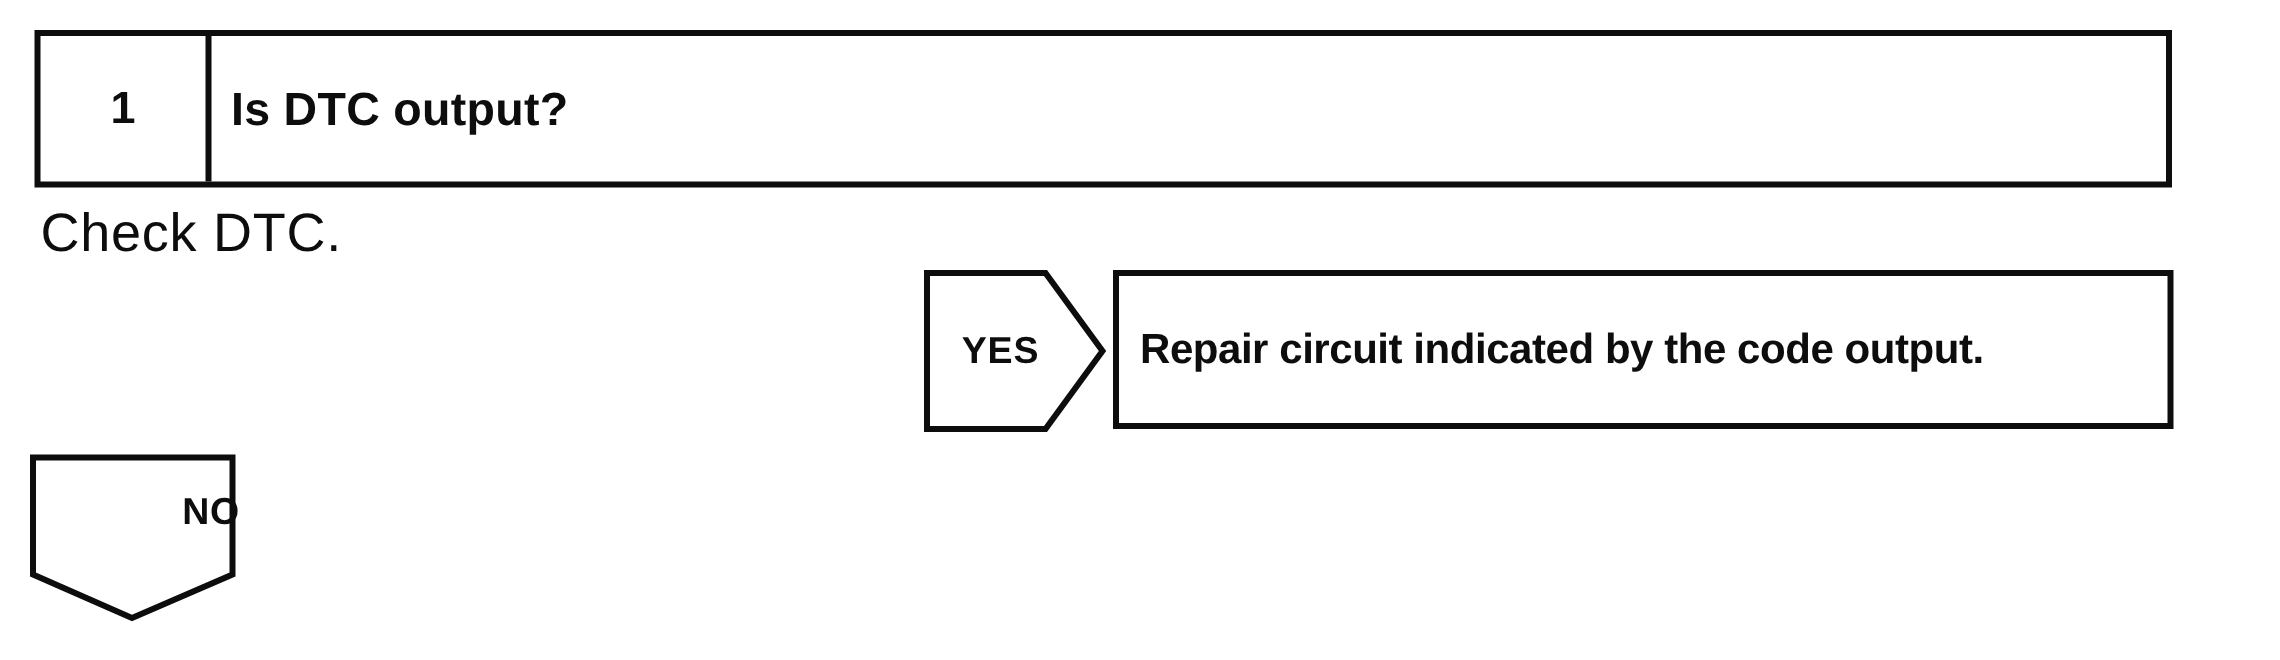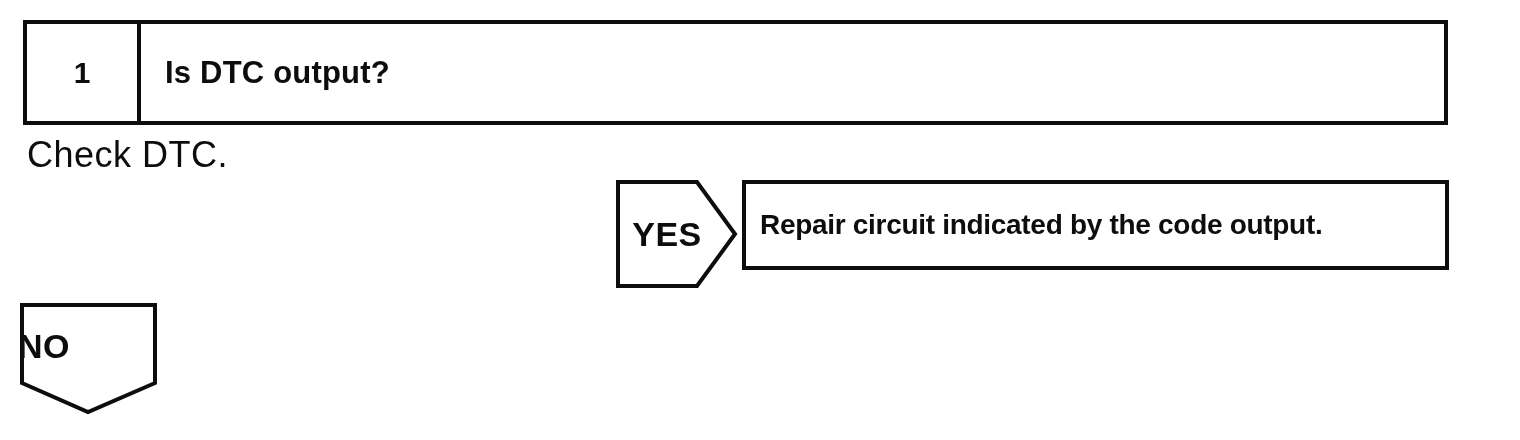--- a/index.html
+++ b/index.html
@@ -36,21 +36,21 @@
     display: flex;
     align-items: center;
     justify-content: center;
     font-weight: bold;
     font-size: 30px;
   }
   .step-q {
     flex: 1;
     display: flex;
     align-items: center;
-    padding-left: 24px;
+    padding-left: 13px;
     font-weight: bold;
     font-size: 31px;
     letter-spacing: 0.2px;
     white-space: nowrap;
   }
 
   
   .instruction {
     position: absolute;
     left: 27px;
@@ -69,21 +69,21 @@
   .shape svg {
     position: absolute;
     left: 0;
     top: 0;
     display: block;
   }
   .shape-label {
     position: relative;
     z-index: 1;
     font-weight: bold;
-    font-size: 34px;
+    font-size: 25px;
     letter-spacing: 0.5px;
   }
 
   .yes-shape {
     left: 614px;
     top: 178px;
     width: 128px;
     height: 112px;
     align-items: center;
     justify-content: center;
@@ -91,33 +91,33 @@
   .yes-shape .shape-label {
     padding-right: 22px; 
   }
 
   .no-shape {
     left: 18px;
     top: 301px;
     width: 142px;
     height: 116px;
     align-items: flex-start;
-    justify-content: flex-start;
+    justify-content: flex-end;
   }
   .no-shape .shape-label {
     margin-top: 26px;
   }
 
   
   .result-box {
     position: absolute;
     left: 742px;
     top: 180px;
     width: 707px;
-    height: 90px;
+    height: 106px;
     border: 4px solid var(--ink, #0d0d0d);
     box-sizing: border-box;
     display: flex;
     align-items: center;
     padding-left: 14px;
     font-weight: bold;
     font-size: 28px;
     letter-spacing: -0.3px;
     white-space: nowrap;
   }

